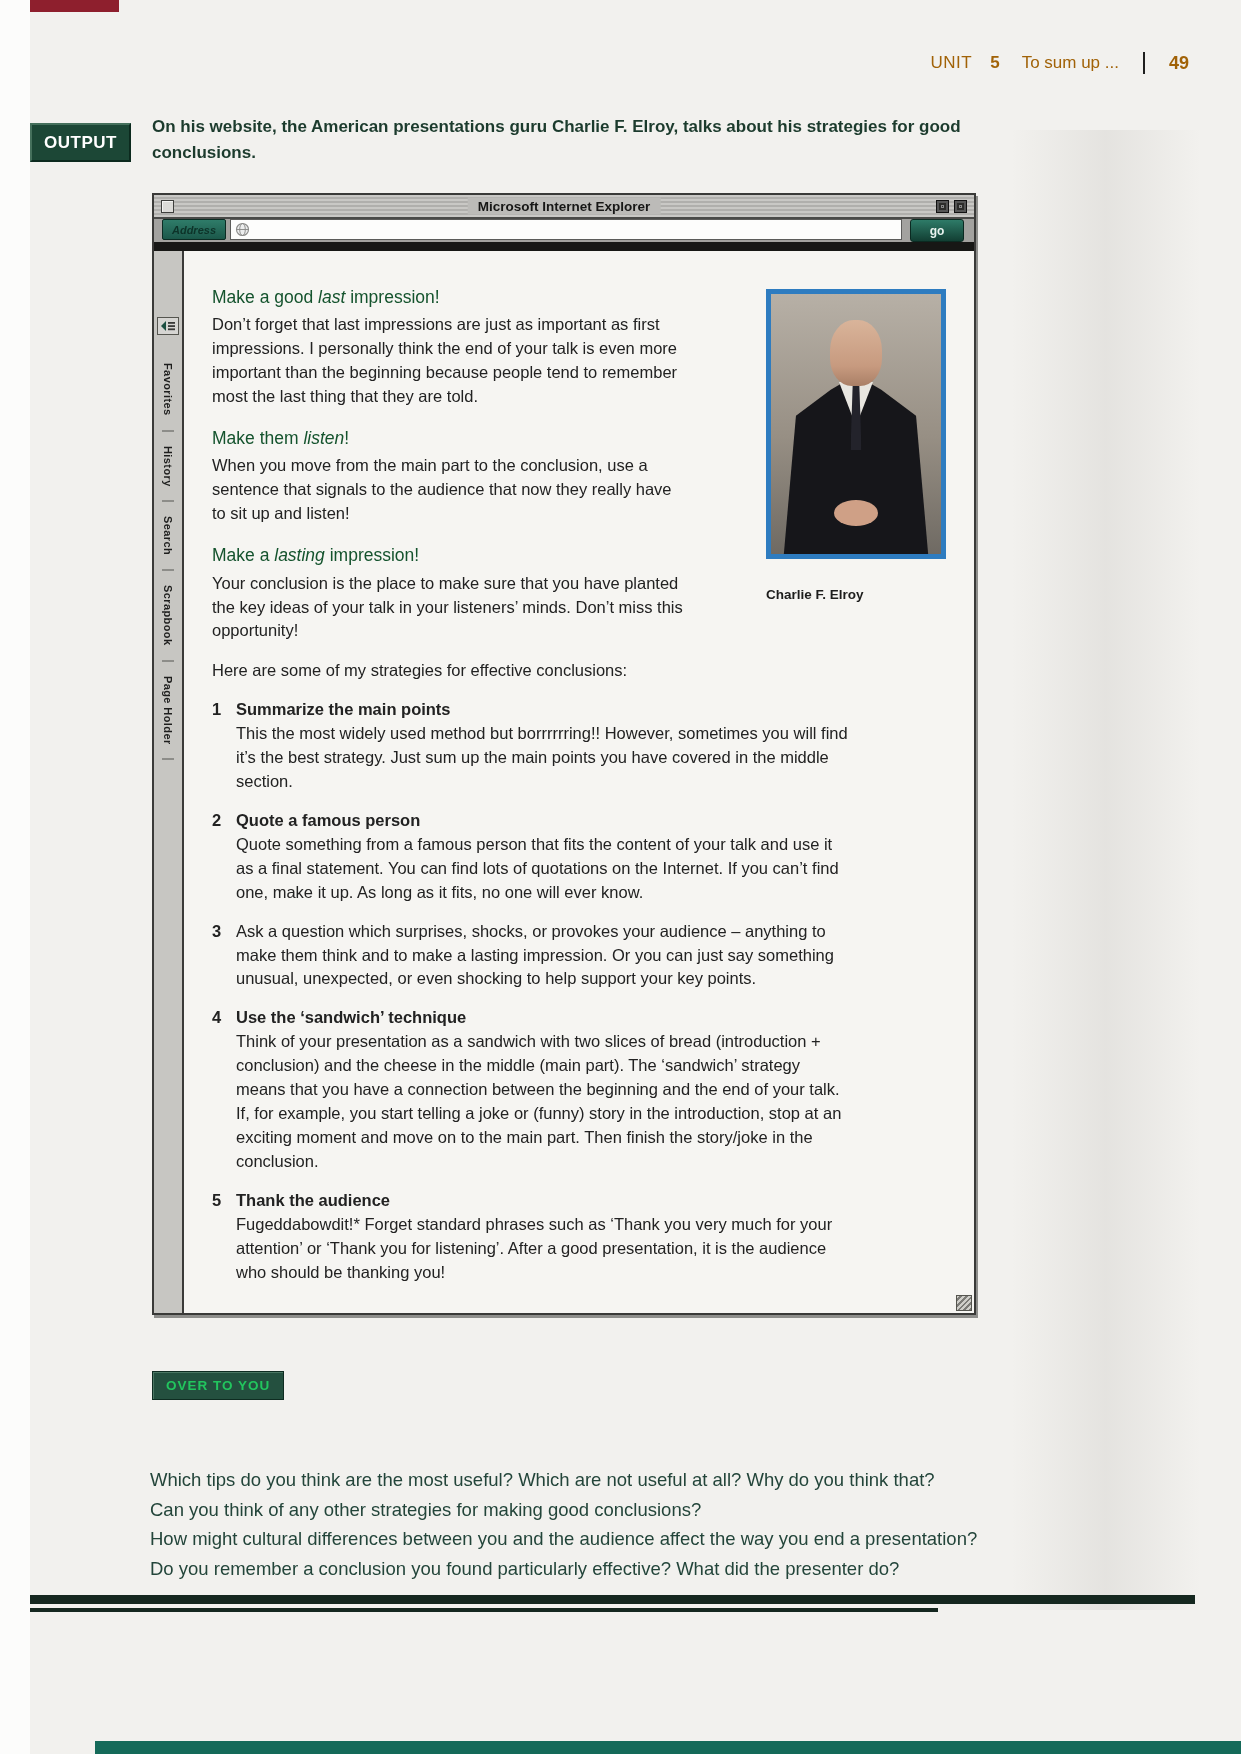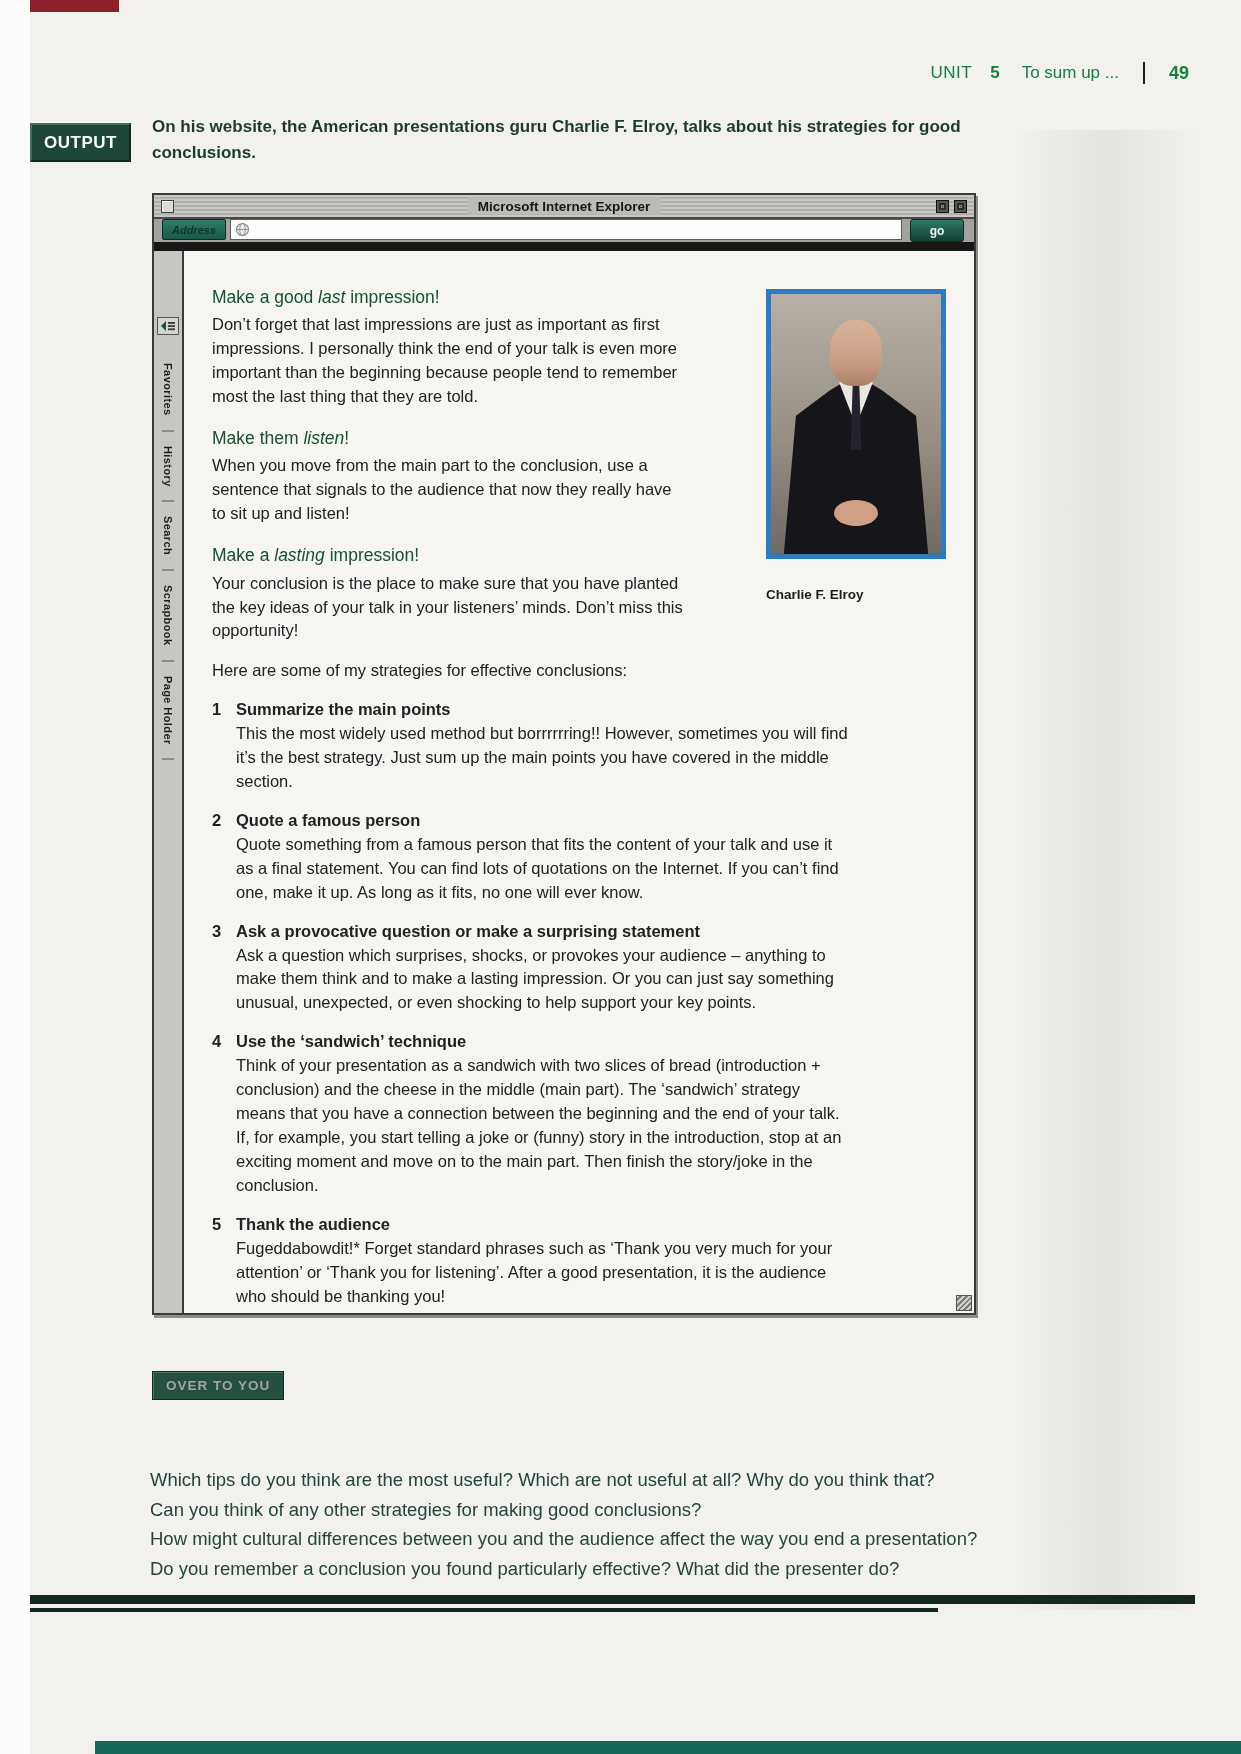--- a/index.html
+++ b/index.html
@@ -9,22 +9,22 @@
     background:#f2f1ee;
     font-family:"Liberation Sans", sans-serif;
     color:#232323;
   }
   .left-margin { position:absolute; left:0; top:0; width:30px; height:1754px; background:#fcfcfb; }
   .page-shade { position:absolute; right:40px; top:130px; width:190px; height:1480px; pointer-events:none;
     background:linear-gradient(90deg, rgba(0,0,0,0) 0%, rgba(110,105,98,0.10) 50%, rgba(0,0,0,0) 100%); }
   .red-mark { position:absolute; left:30px; top:0; width:89px; height:12px; background:#8e1f2d; }
 
   
-  .page-header { position:absolute; top:62px; right:52px; display:flex; align-items:center; gap:22px;
-    font-size:17px; color:#15803d; }
+  .page-header { position:absolute; top:52px; right:52px; display:flex; align-items:center; gap:22px;
+    font-size:17px; color:#a16207; }
   .page-header .unit-label { letter-spacing:0.5px; }
   .page-header .unit-num { font-weight:bold; margin-left:-4px; }
   .page-header .sep { width:2px; height:22px; background:#1f1f1e; margin:0 2px; }
   .page-header .pageno { font-weight:bold; font-size:18px; }
 
   
   .output-badge { position:absolute; left:30px; top:123px; width:101px; height:39px;
     background:#1c4736; color:#fff; font-weight:bold; font-size:17px; letter-spacing:0.5px;
     display:flex; align-items:center; justify-content:center;
     border-top:2px solid #45705c; border-left:2px solid #45705c;
@@ -92,21 +92,21 @@
   .strategies-intro { margin-top:16px !important; }
   .strategy { display:flex; margin-top:15px; }
   .strategy-num { flex:none; width:24px; font-weight:bold; }
   .strategy-title { font-weight:bold; }
   .footnote { margin-top:24px; font-size:14.5px; }
 
   .resize-handle { position:absolute; right:2px; bottom:2px; width:16px; height:16px;
     border:1px solid #55554f; background:repeating-linear-gradient(135deg,#cfcec9 0 2px,#7c7b77 2px 4px); }
 
   
-  .oty-badge { position:absolute; left:152px; top:1371px; background:#24503f; color:#a3a3a3;
+  .oty-badge { position:absolute; left:152px; top:1371px; background:#24503f; color:#22c55e;
     font-size:13.5px; font-weight:bold; letter-spacing:1px; padding:6px 13px;
     border:1px solid #0e2c21; box-shadow:inset 1px 1px 0 #4b7763; }
   .questions { position:absolute; left:150px; top:1418px; width:960px;
     font-size:18.5px; line-height:1.6; color:#23453a;margin-top:47px; }
 
   .rule1 { position:absolute; left:30px; top:1595px; width:1165px; height:9px; background:#15271f; }
   .rule2 { position:absolute; left:30px; top:1608px; width:908px; height:4px; background:#15271f; }
   .bottom-teal { position:absolute; left:95px; top:1741px; width:1146px; height:13px; background:#156a59; }
 </style>
 </head>
@@ -200,21 +200,20 @@
         <div class="strategy">
           <div class="strategy-num">2</div>
           <div>
             <div class="strategy-title">Quote a famous person</div>
             <div class="strategy-body">Quote something from a famous person that fits the content of your talk and use it as a final statement. You can find lots of quotations on the Internet. If you can’t find one, make it up. As long as it fits, no one will ever know.</div>
           </div>
         </div>
         <div class="strategy">
           <div class="strategy-num">3</div>
           <div>
-            <div class="strategy-title">Ask a provocative question or make a surprising statement</div>
             <div class="strategy-body">Ask a question which surprises, shocks, or provokes your audience – anything to make them think and to make a lasting impression. Or you can just say something unusual, unexpected, or even shocking to help support your key points.</div>
           </div>
         </div>
         <div class="strategy">
           <div class="strategy-num">4</div>
           <div>
             <div class="strategy-title">Use the ‘sandwich’ technique</div>
             <div class="strategy-body">Think of your presentation as a sandwich with two slices of bread (introduction + conclusion) and the cheese in the middle (main part). The ‘sandwich’ strategy means that you have a connection between the beginning and the end of your talk. If, for example, you start telling a joke or (funny) story in the introduction, stop at an exciting moment and move on to the main part. Then finish the story/joke in the conclusion.</div>
           </div>
         </div>

